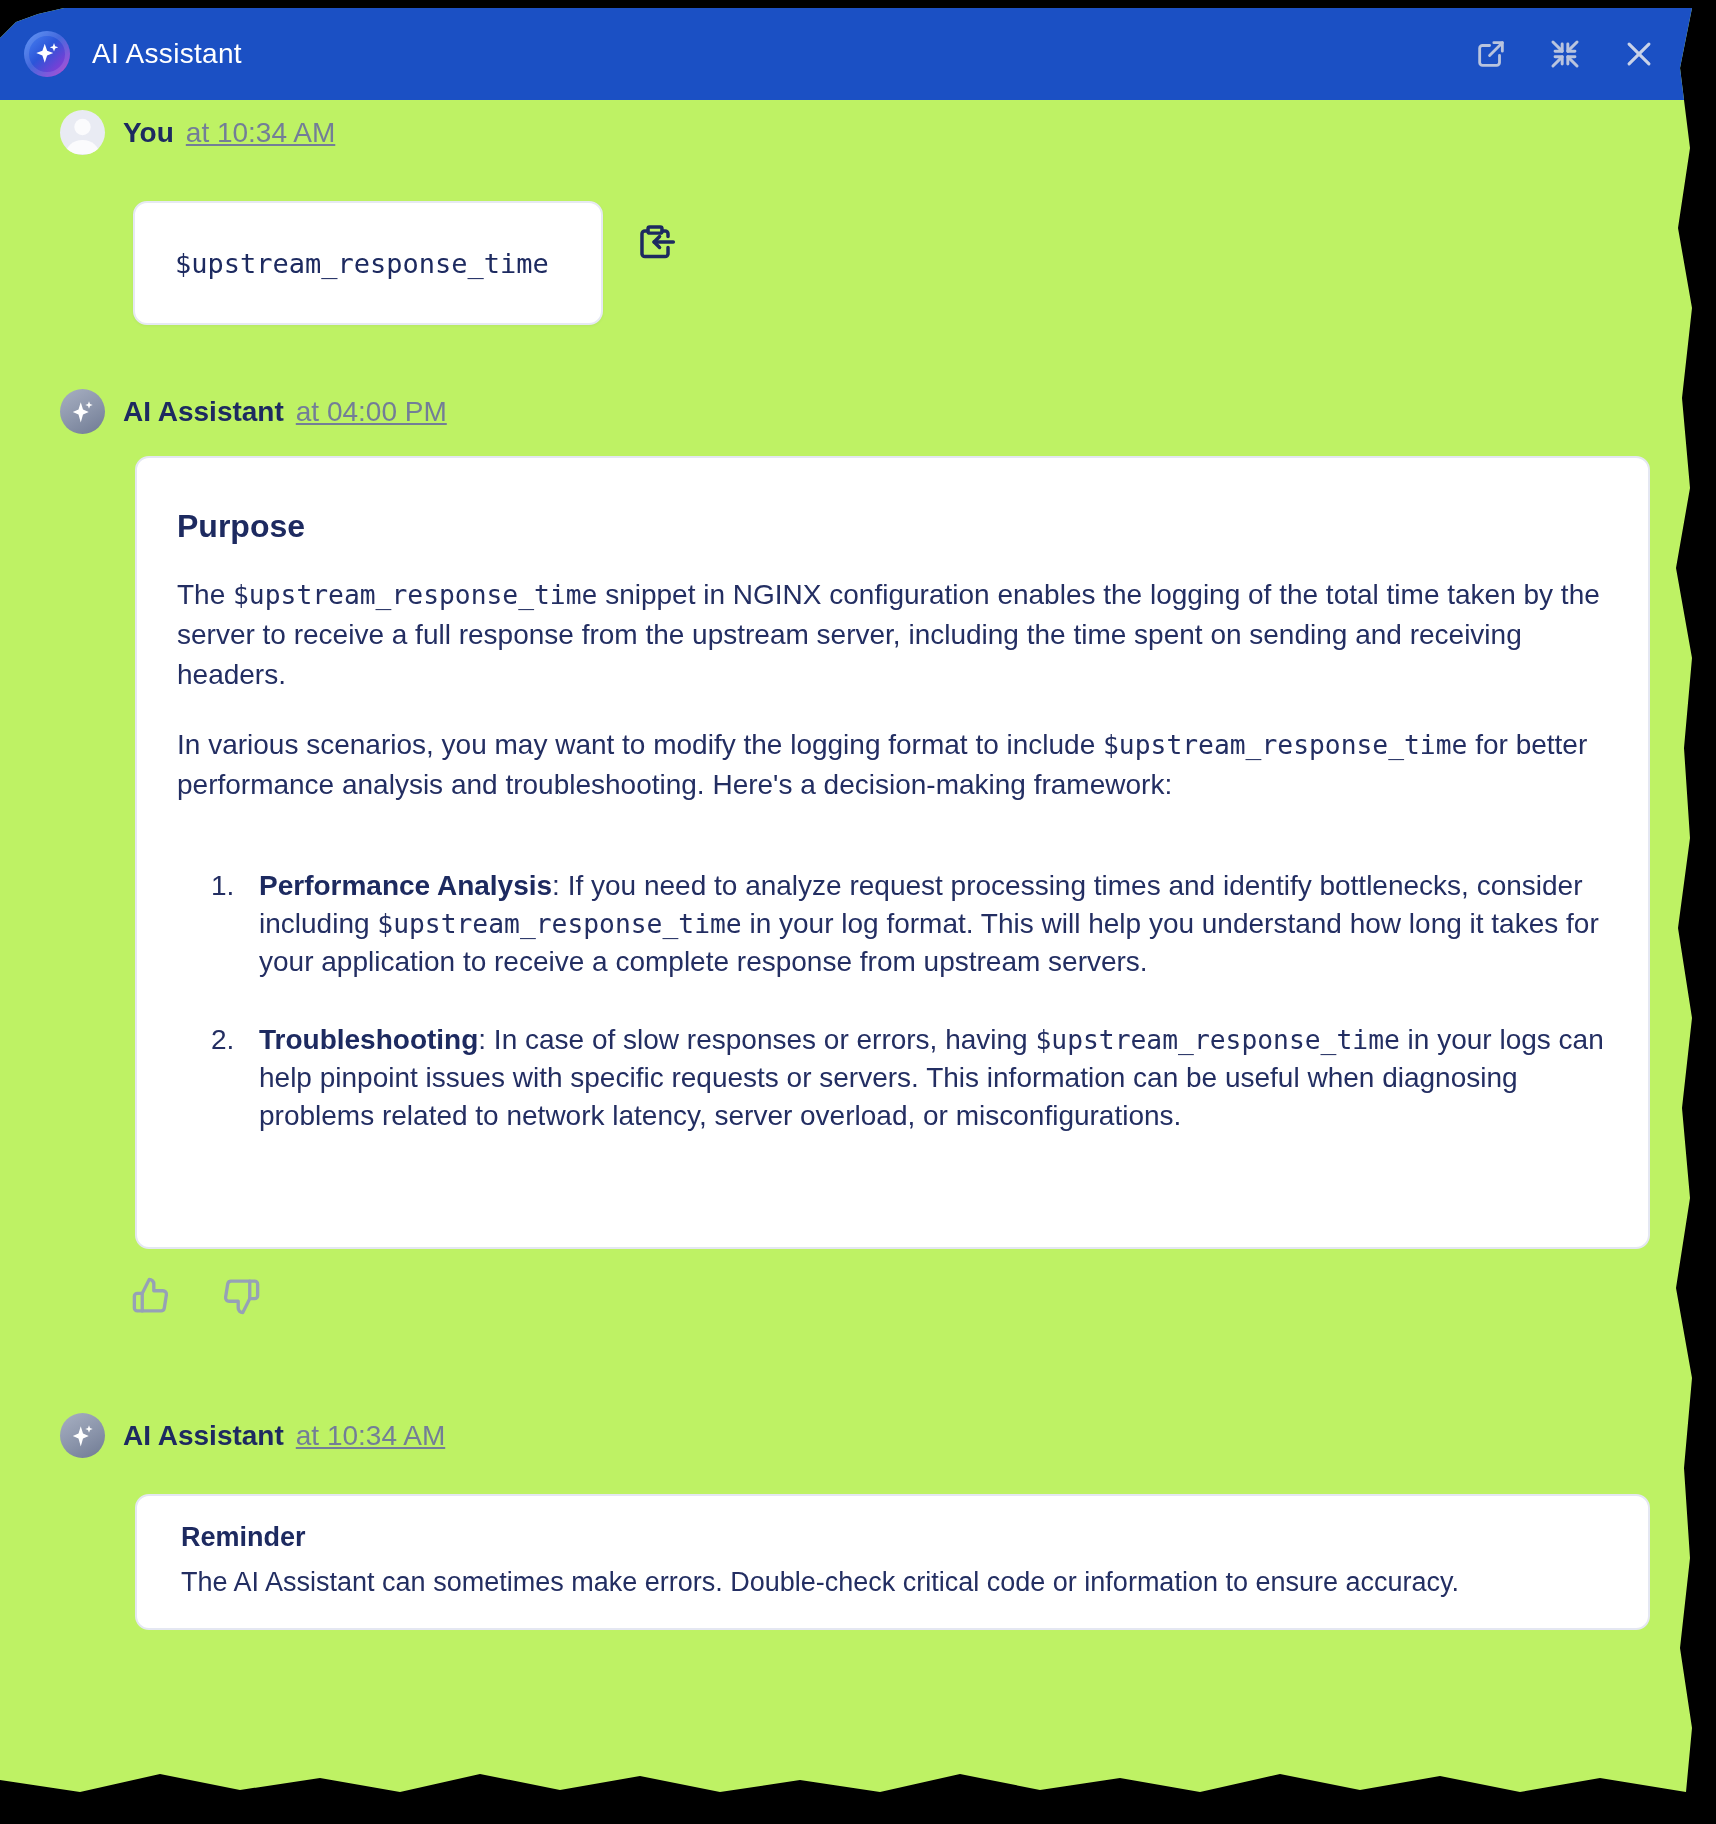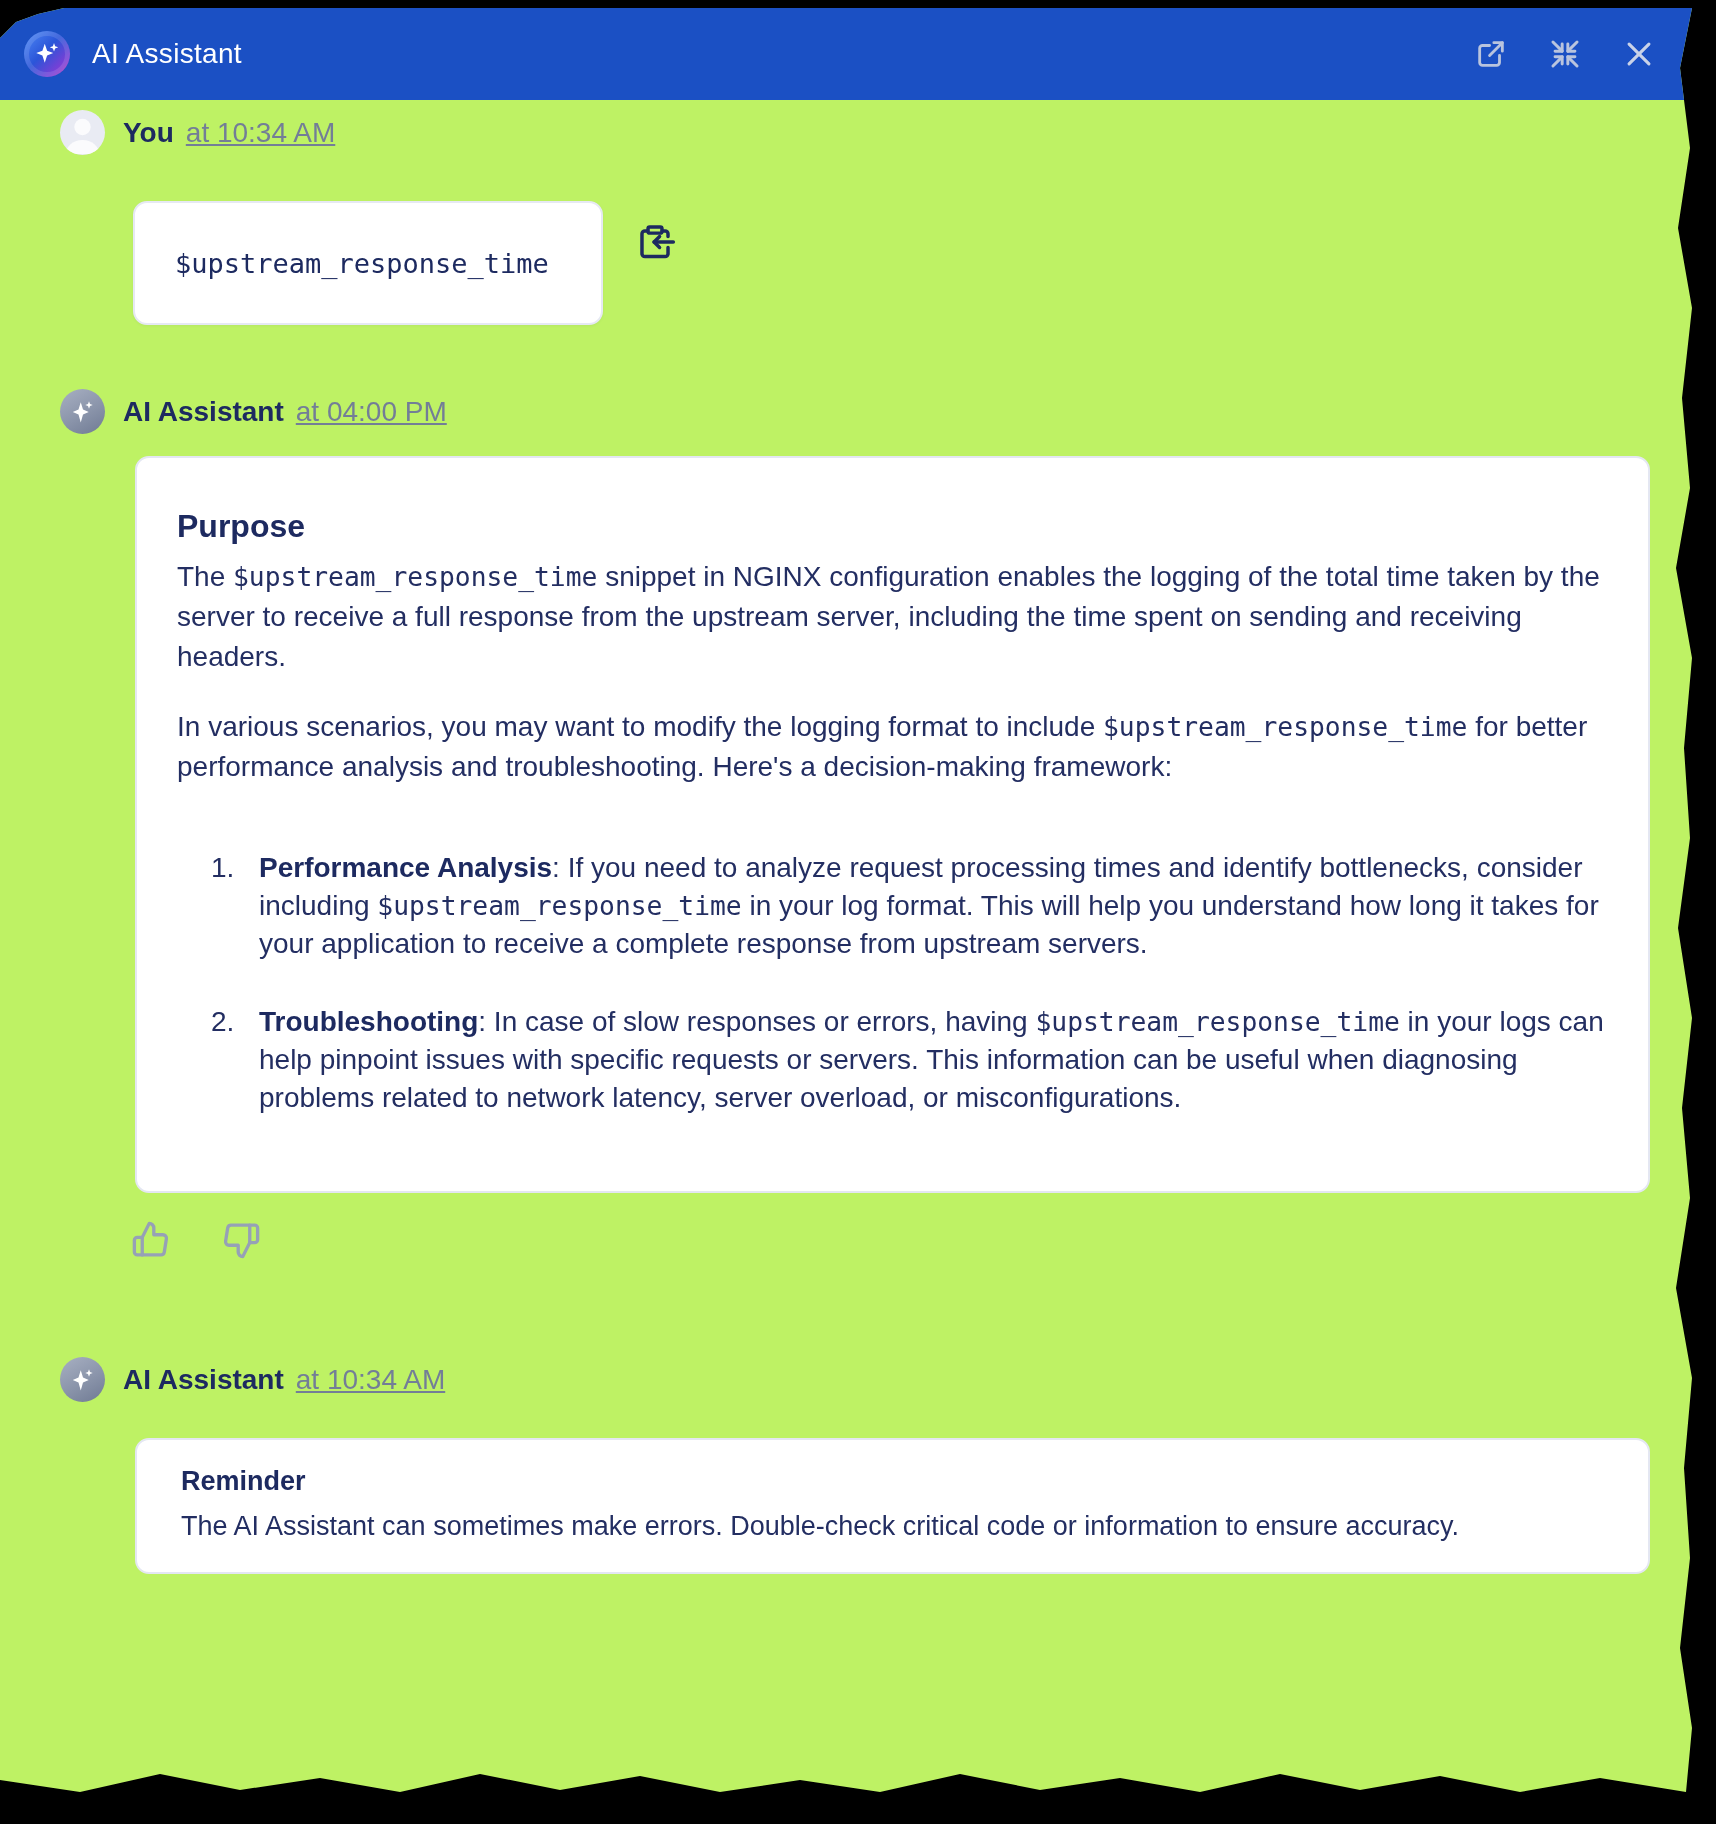--- a/index.html
+++ b/index.html
@@ -46,26 +46,26 @@
   
   .snippet-row { display:flex; align-items:flex-start; margin:46px 0 0 133px; }
   .code-box { width:470px; height:124px; background:#ffffff; border:2px solid #e6e9f3;
         border-radius:14px; display:flex; align-items:center; padding-left:40px;
         box-shadow:0 1px 3px rgba(25,35,90,0.05); }
   .code-text { font-family:"DejaVu Sans Mono", monospace; font-size:27px; color:#1d2a60; }
   .paste-btn { margin:18px 0 0 30px; cursor:pointer; }
   
   .card { margin-left:135px; width:1515px; background:#ffffff;
         border:2px solid #e4e7f2; border-radius:14px; }
-  .card.big { padding:50px 40px 74px 40px; }
+  .card.big { padding:50px 40px 112px 40px; }
   .card.small { padding:26px 44px 30px 44px; margin-top:36px; }
   .card h2 { font-size:32px; font-weight:bold; color:#1d2a60; }
   .card p { font-size:28px; line-height:40px; color:#232e62; }
   .inline-code { font-family:"DejaVu Sans Mono", monospace; font-size:0.94em; }
-  .sec-purpose-p { margin-top:12px; }
+  .sec-purpose-p { margin-top:30px; }
   .sec-guidance-h { margin-top:48px; }
   .sec-guidance-p { margin-top:30px; }
   .olist { margin-top:62px; }
   .oli { display:flex; margin:0 0 40px 34px; }
   .oli:last-child { margin-bottom:0; }
   .oli-num { width:48px; flex:0 0 auto; font-size:28px; line-height:38px; color:#232e62; }
   .oli-body { font-size:28px; line-height:38px; color:#232e62; }
   .oli-body b { color:#1d2a60; }
   
   .feedback { display:flex; margin:26px 0 0 130px; }

